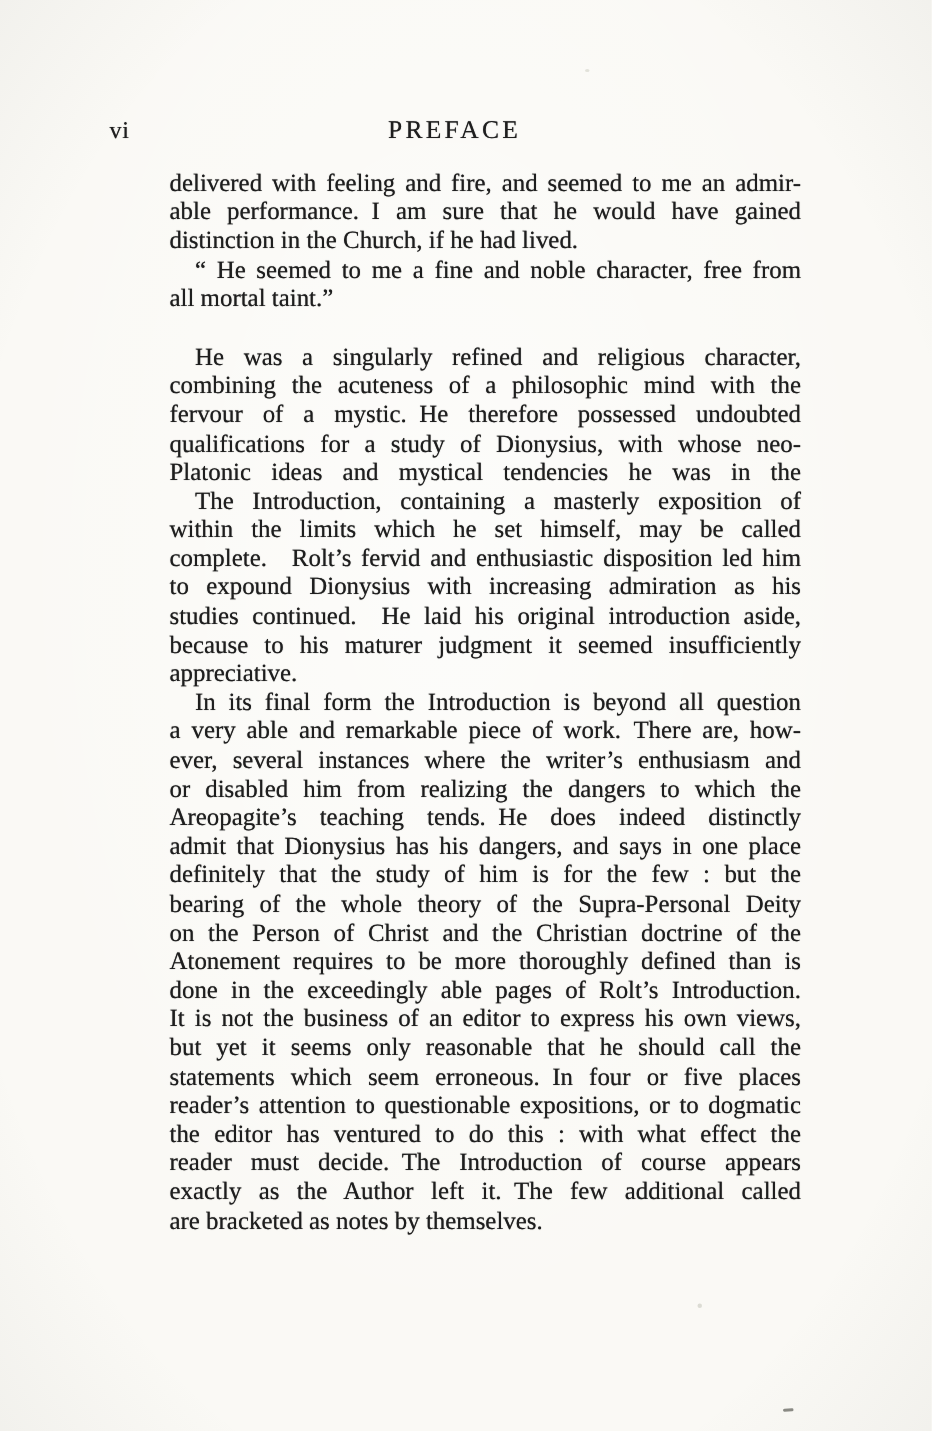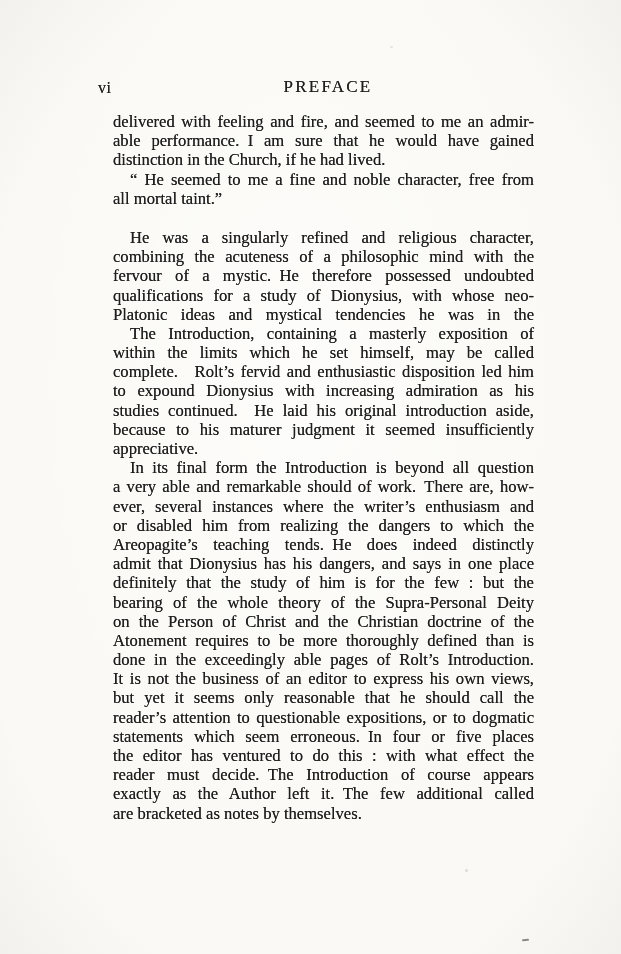--- a/index.html
+++ b/index.html
@@ -26,21 +26,20 @@
     background:
       radial-gradient(ellipse at 48% 40%, rgba(255,255,255,0.55) 0%, rgba(255,255,255,0) 65%),
       radial-gradient(ellipse at 50% 50%, rgba(0,0,0,0) 78%, rgba(90,90,80,0.05) 100%);
   }
   .pagehead {
     position: absolute;
     left: 72px;
     top: 77px;
     width: 462px;
     height: 20px;
-    margin-left: 25px;
   }
   .folio {
     position: absolute;
     left: 1px;
     top: 2px;
     font-size: 16px;
     letter-spacing: 0.5px;
     text-shadow: 0 0 0.55px rgba(25,25,25,0.75);
   }
   .running-title {
@@ -128,34 +127,34 @@
       <div class="line j">qualifications for a study of Dionysius, with whose neo-</div>
       <div class="line j">Platonic ideas and mystical tendencies he was in the</div>
       <div class="line j in">The Introduction, containing a masterly exposition of</div>
       <div class="line j">within the limits which he set himself, may be called</div>
       <div class="line j">complete.  Rolt’s fervid and enthusiastic disposition led him</div>
       <div class="line j">to expound Dionysius with increasing admiration as his</div>
       <div class="line j">studies continued.  He laid his original introduction aside,</div>
       <div class="line j">because to his maturer judgment it seemed insufficiently</div>
       <div class="line">appreciative.</div>
       <div class="line j in">In its final form the Introduction is beyond all question</div>
-      <div class="line j">a very able and remarkable should of work. There are, how-</div>
+      <div class="line j">a very able and remarkable piece of work. There are, how-</div>
       <div class="line j">ever, several instances where the writer’s enthusiasm and</div>
       <div class="line j">or disabled him from realizing the dangers to which the</div>
       <div class="line j">Areopagite’s teaching tends. He does indeed distinctly</div>
       <div class="line j">admit that Dionysius has his dangers, and says in one place</div>
       <div class="line j">definitely that the study of him is for the few : but the</div>
       <div class="line j">bearing of the whole theory of the Supra-Personal Deity</div>
       <div class="line j">on the Person of Christ and the Christian doctrine of the</div>
       <div class="line j">Atonement requires to be more thoroughly defined than is</div>
       <div class="line j">done in the exceedingly able pages of Rolt’s Introduction.</div>
       <div class="line j">It is not the business of an editor to express his own views,</div>
       <div class="line j">but yet it seems only reasonable that he should call the</div>
+      <div class="line j">statements which seem erroneous. In four or five places</div>
       <div class="line j">reader’s attention to questionable expositions, or to dogmatic</div>
-      <div class="line j">statements which seem erroneous. In four or five places</div>
       <div class="line j">the editor has ventured to do this : with what effect the</div>
       <div class="line j">reader must decide. The Introduction of course appears</div>
       <div class="line j">exactly as the Author left it. The few additional called</div>
       <div class="line">are bracketed as notes by themselves.</div>
     </main>
 
   <div class="artifact-dash"></div>
   <div class="speck-1"></div>
   <div class="speck-2"></div>
 

